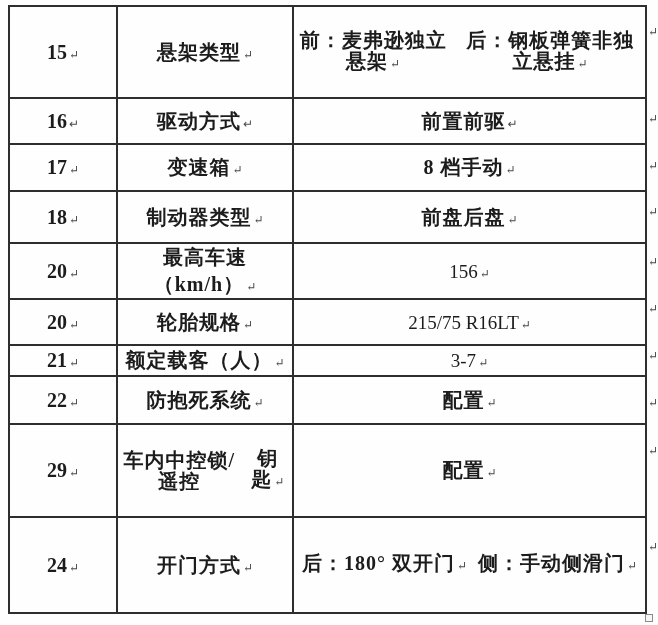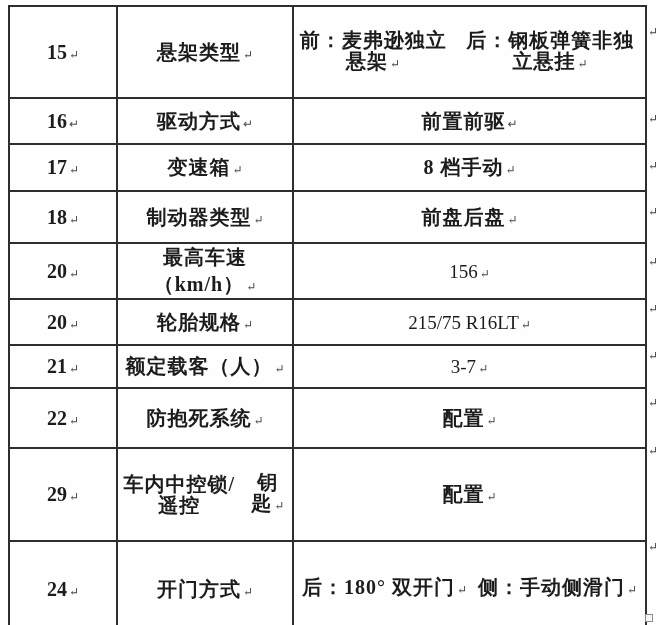--- a/index.html
+++ b/index.html
@@ -115,27 +115,27 @@
       <td><span>最高车速（km/h）</span><span class="mark">↵</span></td>
       <td><span class="latin">156</span><span class="mark">↵</span></td>
     </tr>
 
     <tr style="height:46px;">
       <td><span class="num">20</span><span class="mark">↵</span></td>
       <td><span>轮胎规格</span><span class="mark">↵</span></td>
       <td><span class="latin">215/75 R16LT</span><span class="mark">↵</span></td>
     </tr>
 
-    <tr style="height:43px;">
+    <tr style="height:31px;">
       <td><span class="num">21</span><span class="mark">↵</span></td>
       <td><span>额定载客（人）</span><span class="mark">↵</span></td>
       <td><span class="latin">3-7</span><span class="mark">↵</span></td>
     </tr>
 
-    <tr style="height:60px;padding-left:32px;">
+    <tr style="height:48px;padding-left:32px;">
       <td><span class="num">22</span><span class="mark">↵</span></td>
       <td><span>防抱死系统</span><span class="mark">↵</span></td>
       <td><span>配置</span><span class="mark">↵</span></td>
     </tr>
 
     <tr style="height:93px;">
       <td><span class="num">29</span><span class="mark">↵</span></td>
       <td>
         <div class="multi">
           <div class="line"><span>车内中控锁/遥控</span></div>

